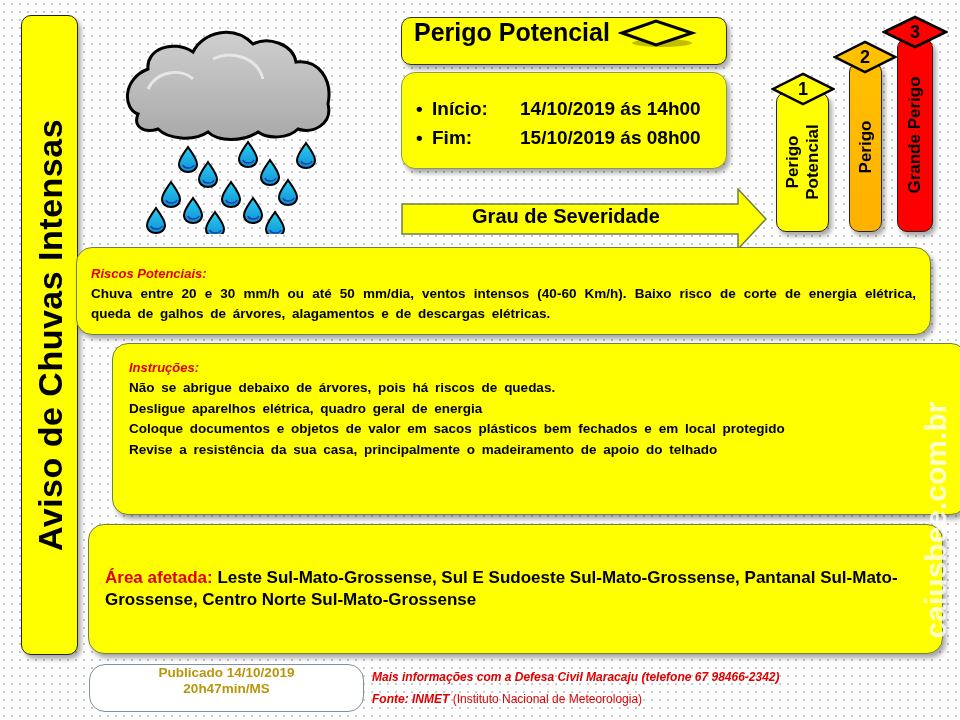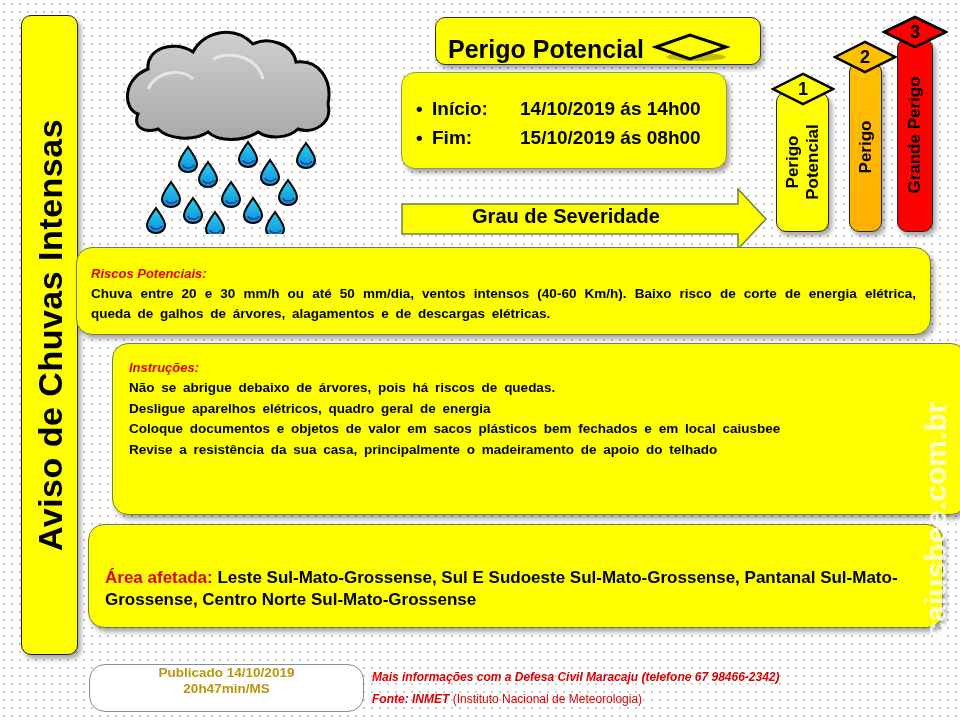--- a/index.html
+++ b/index.html
@@ -26,21 +26,21 @@
     letter-spacing: 0.5px;
   }
 
   
   .cloud { position: absolute; left: 118px; top: 14px; width: 230px; height: 220px; }
 
   
   .hdr {
     position: absolute; left: 401px; top: 17px; width: 326px; height: 48px;
     border: 1.5px solid #333; border-radius: 10px;
-    display: flex; align-items: flex-end; padding-left: 12px; margin-left: 34px;
+    display: flex; align-items: flex-start; padding-left: 12px;
   }
   .hdr .t { font-size: 25px; font-weight: bold; color: #000; }
   .hdr svg { margin-left: 8px; }
 
   .dates {
     position: absolute; left: 401px; top: 72px; width: 326px; height: 97px;
     border: 1.5px solid #8a9a5b; border-radius: 14px;
     padding: 21px 0 0 14px;
     font-size: 19px; font-weight: bold; color: #000; line-height: 29px;
   }
@@ -71,21 +71,21 @@
   
   .box {
     position: absolute; border: 1.5px solid #6f7f4a; border-radius: 16px;
     font-weight: bold; color: #000;
   }
   .box .head { color: #e00000; font-style: italic; font-size: 13px; }
   .riscos { left: 76px; top: 247px; width: 855px; height: 88px; padding: 16px 14px 0 14px; font-size: 13.5px; line-height: 20px; }
   .riscos .body { word-spacing: 3px; text-align: justify; }
   .instr { left: 88px; top: 343px; width: 855px; height: 172px; padding: 14px 16px 0 16px; font-size: 13.5px; line-height: 20.4px; margin-left: 24px; }
   .instr .line { word-spacing: 3px; }
-  .area { left: 88px; top: 524px; width: 855px; height: 104px; padding: 42px 14px 0 16px; font-size: 17px; line-height: 22px; }
+  .area { left: 88px; top: 524px; width: 855px; height: 130px; padding: 42px 14px 0 16px; font-size: 17px; line-height: 22px; }
   .area .head { font-style: normal; font-size: 17px; }
 
   .pub {
     position: absolute; left: 89px; top: 664px; width: 275px; height: 48px;
     border: 1.5px solid #7f8fa6; border-radius: 16px; background: #fff;
     text-align: center; color: #b8960c; font-weight: bold; font-size: 13.5px;
     padding-top: 0; line-height: 16px;
   }
   .info { position: absolute; left: 372px; top: 666px; color: #e00000; font-size: 12px; line-height: 22px; }
   .info .i { font-style: italic; font-weight: bold; }
@@ -197,22 +197,22 @@
 </div>
 
 <div class="box riscos yellow shadow">
   <div class="head">Riscos  Potenciais:</div>
   <div class="body">Chuva entre 20 e 30 mm/h ou até 50 mm/dia, ventos intensos (40-60 Km/h). Baixo risco de corte de energia elétrica, queda de galhos de árvores, alagamentos e de descargas elétricas.</div>
 </div>
 
 <div class="box instr yellow shadow">
   <div class="head">Instruções:</div>
   <div class="line">Não se abrigue debaixo de árvores, pois há riscos de quedas.</div>
-  <div class="line">Desligue aparelhos elétricos, quadro geral de energia</div>
-  <div class="line">Coloque documentos e objetos de valor em sacos plásticos bem fechados e em local caiusbee</div>
+  <div class="line">Desligue aparelhos elétrica, quadro geral de energia</div>
+  <div class="line">Coloque documentos e objetos de valor em sacos plásticos bem fechados e em local protegido</div>
   <div class="line">Revise a resistência da sua casa, principalmente o madeiramento de apoio do telhado</div>
 </div>
 
 <div class="box area yellow shadow">
   <span class="head">Área afetada:</span>
   <span>Leste Sul-Mato-Grossense, Sul E Sudoeste Sul-Mato-Grossense, Pantanal Sul-Mato-Grossense, Centro Norte Sul-Mato-Grossense</span>
 </div>
 
 <div class="pub">
   <div>Publicado  14/10/2019</div>

